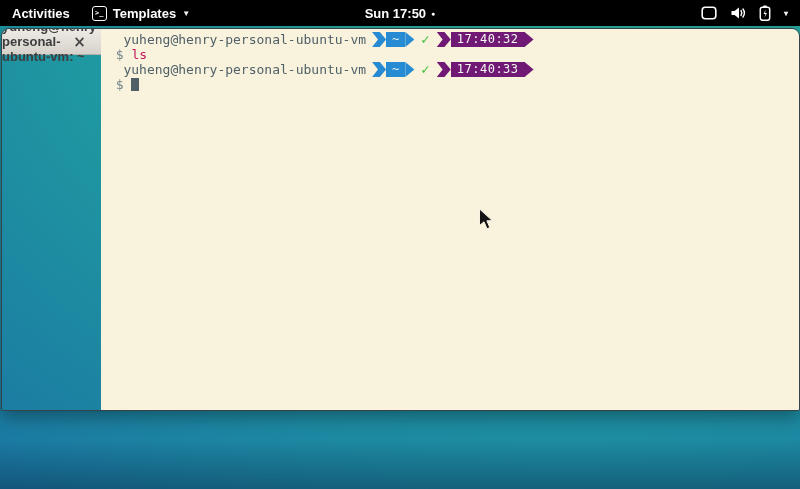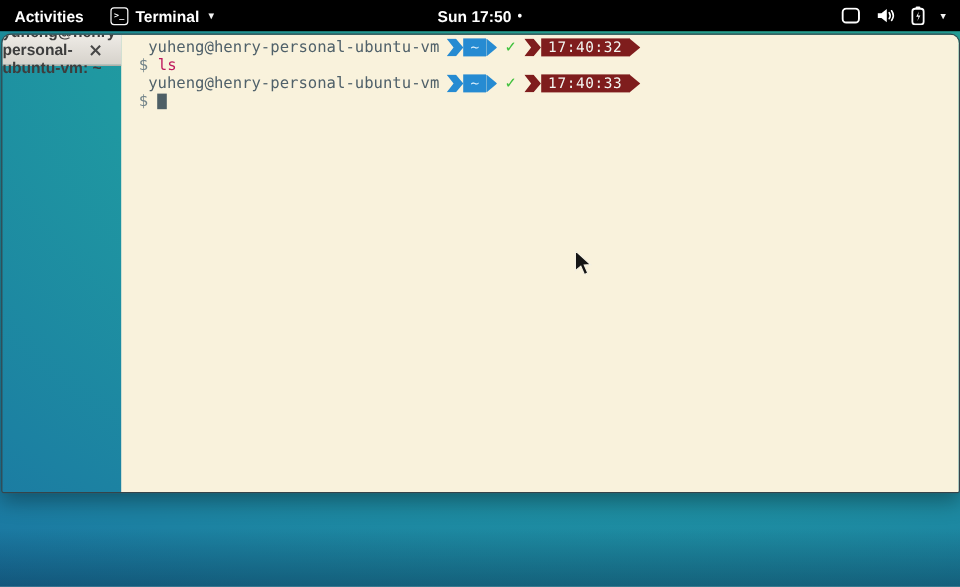--- a/index.html
+++ b/index.html
@@ -79,21 +79,21 @@
   }
   .pl-body {
     display: inline-block; height: 15px; line-height: 15px; padding: 0 6px;
     font-size: 12px;
   }
   .pl-tip {
     display: inline-block; width: 9px; height: 15px;
     clip-path: polygon(0 0, 100% 50%, 0 100%);
   }
   .pl-blue  { background: #268bd2; }
-  .pl-dark  { background: #7f1d1d; }
+  .pl-dark  { background: #701a75; }
   .pl-body.pl-blue { color: #dceefb; }
   .pl-body.pl-dark { color: #f4f7f2; letter-spacing: .5px; }
   .check { color: #3fc13c; font-weight: 700; margin: 0 7px; font-size: 14px; }
 
   .prompt-sym { color: #73848a; }
   .cmd { color: #be185d; }
   .dirs { color: #2aa198; }
   .gap2 { display: inline-block; width: 8px; }
   .cursor-block {
     display: inline-block; width: 8px; height: 13px; margin-left: 8px;
@@ -105,21 +105,21 @@
 </style>
 </head>
 <body>
 
 <div class="top-bar">
   <div class="activities">
     <span>Activities</span>
   </div>
   <div class="app-menu">
     <span class="term-glyph">&gt;_</span>
-    <span>Terminal</span>
+    <span>Templates</span>
     <span class="caret">▼</span>
   </div>
   <div class="clock-area">
     <span class="clock">Sun 17:50</span>
     <span class="notif-dot">●</span>
   </div>
   <div class="sys-tray">
     <span>
       <svg width="16" height="14" viewBox="0 0 16 14">
         <rect x="1.2" y="1.2" width="13.6" height="11.6" rx="3" fill="none" stroke="#fff" stroke-width="1.6"></rect>

